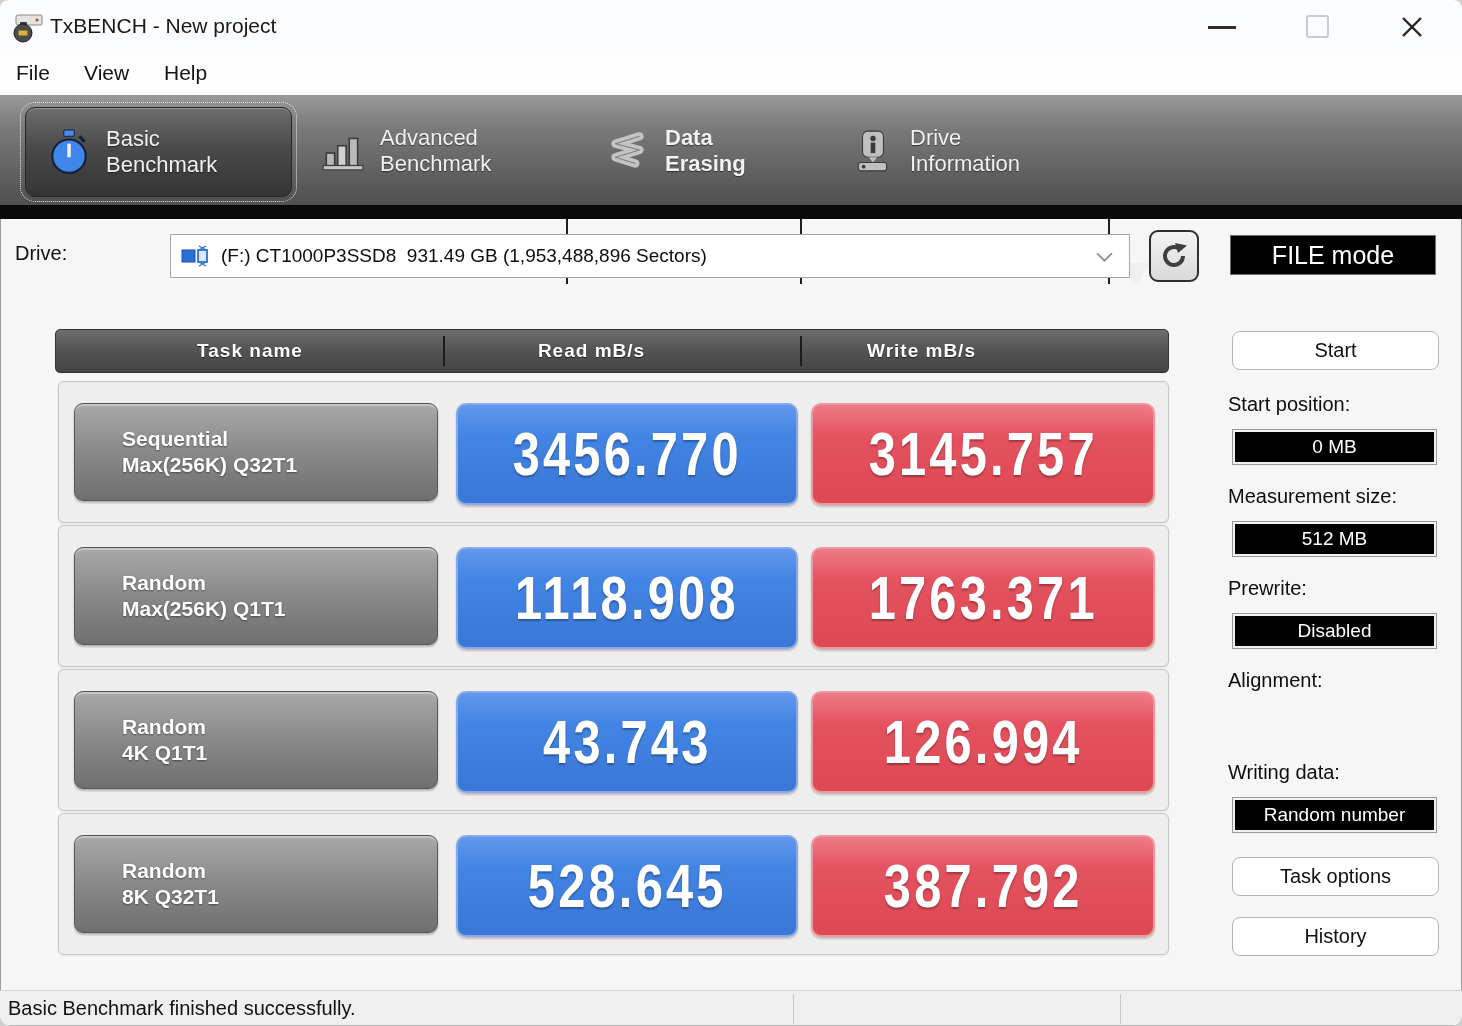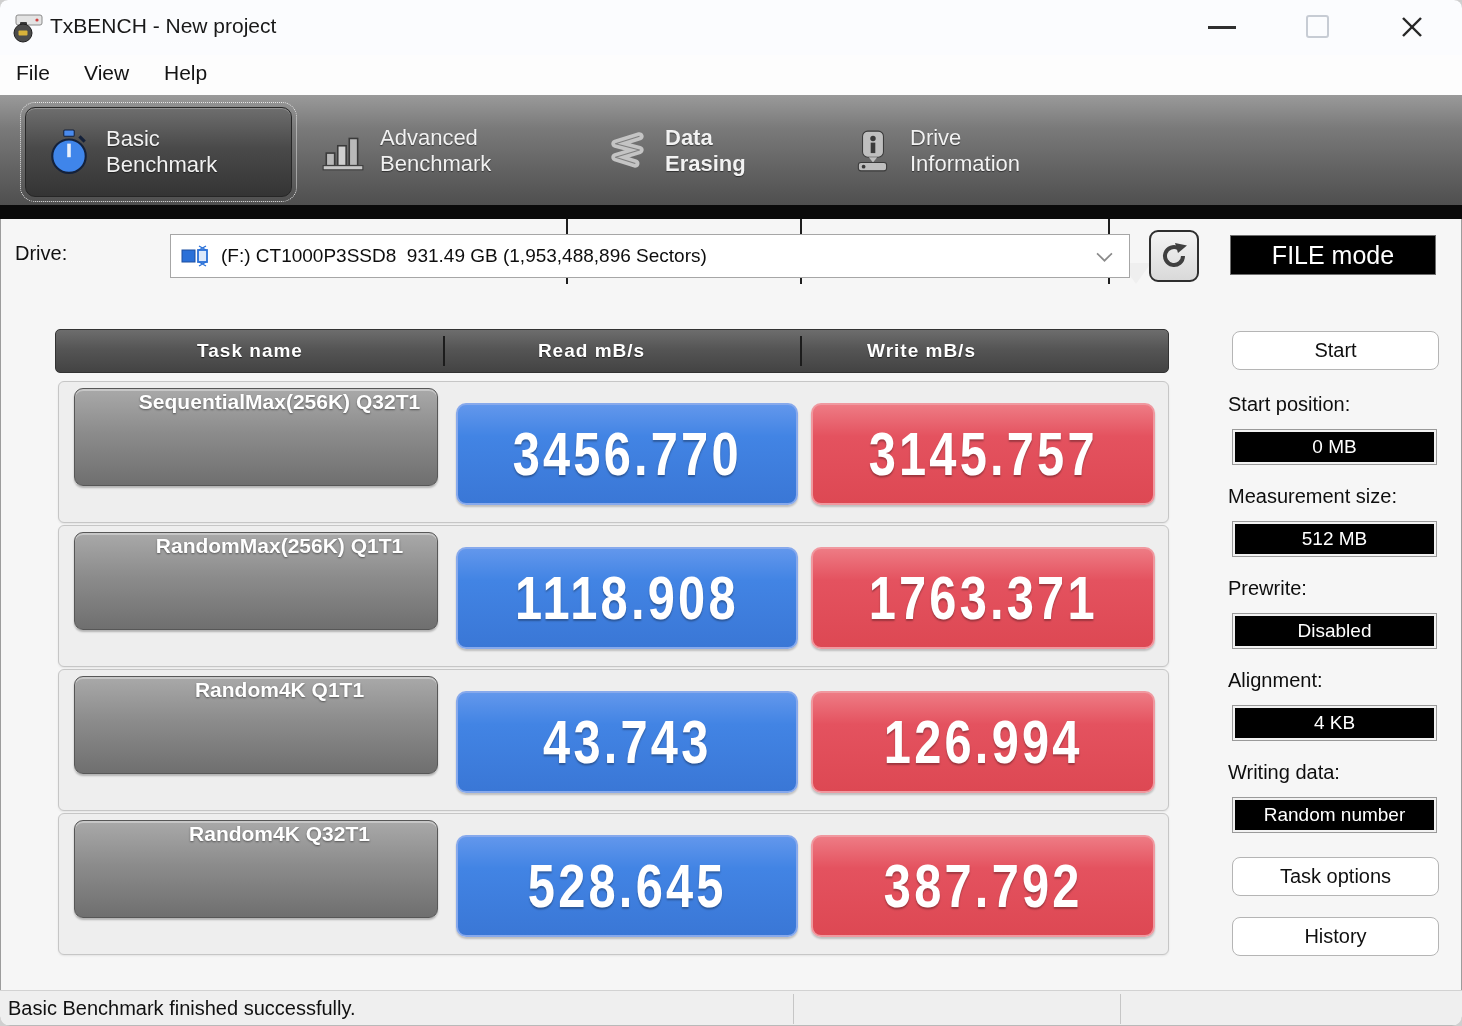--- a/index.html
+++ b/index.html
@@ -55,24 +55,24 @@
          background:linear-gradient(180deg,#6d6d6d,#555 45%,#434343);display:flex;align-items:center;
          color:#fff;font-weight:bold;font-size:19px;letter-spacing:1px;text-shadow:0 1px 1px rgba(0,0,0,.6);}
   .thead .hc{text-align:center;}
   .thead .h1{width:388px}.thead .h2{width:295px}.thead .h3{width:365px}
   .hsep{width:2px;height:30px;background:#1c1c1c;align-self:center;position:absolute;top:6px;}
   .hsepA{left:387px}.hsepB{left:744px}
 
   .rowpanel{position:absolute;left:58px;width:1109px;height:140px;background:#eeeeee;
             border:1px solid #c6c6c6;border-radius:6px;box-shadow:0 1px 2px rgba(0,0,0,.08);}
   .row1{top:381px}.row2{top:525px}.row3{top:669px}.row4{top:813px}
-  .taskbtn{position:absolute;left:15px;top:6px;width:364px;height:98px;border-radius:9px;
+  .taskbtn{position:absolute;left:15px;top:21px;width:364px;height:98px;border-radius:9px;
            background:linear-gradient(180deg,#a9a9a9,#8c8c8c 45%,#6f6f6f);border:1px solid #575757;
            box-shadow:inset 0 2px 0 rgba(255,255,255,.35),0 2px 2px rgba(0,0,0,.25);
-           display:flex;flex-direction:row;justify-content:center;padding-left:47px;box-sizing:border-box;
+           display:flex;flex-direction:column;justify-content:center;padding-left:47px;box-sizing:border-box;
            color:#fff;font-weight:bold;font-size:21px;line-height:26px;text-shadow:0 1px 2px rgba(0,0,0,.45);}
   .valbox{position:absolute;top:21px;height:98px;border-radius:10px;display:flex;align-items:center;justify-content:center;}
   .readbox{left:397px;width:338px;border:2px solid #87a9ec;
            background:linear-gradient(180deg,#6297ec,#4284e4 32%,#3a77d6);box-shadow:0 2px 2px rgba(0,0,0,.2);}
   .writebox{left:752px;width:340px;border:2px solid #f0989f;
             background:linear-gradient(180deg,#ee7b84,#e4525f 32%,#dd4853);box-shadow:0 2px 2px rgba(0,0,0,.2);}
   .num{display:inline-block;transform:scaleX(.8);color:#fff;font-weight:bold;font-size:61px;letter-spacing:4px;
        text-shadow:0 2px 2px rgba(0,0,0,.3);white-space:nowrap;}
 
   
@@ -246,21 +246,21 @@
       <span class="num">43.743</span>
     </div>
     <div class="valbox writebox">
       <span class="num">126.994</span>
     </div>
   </div>
 
   <div class="rowpanel row4">
     <div class="taskbtn">
       <span>Random</span>
-      <span>4K Q32T1</span>
+      <span>8K Q32T1</span>
     </div>
     <div class="valbox readbox">
       <span class="num">528.645</span>
     </div>
     <div class="valbox writebox">
       <span class="num">387.792</span>
     </div>
   </div>
 
   <div class="sbtn start-btn">Start</div>
@@ -268,21 +268,20 @@
   <div class="slabel sl0">Start position:</div>
   <div class="sfield sf0">0 MB</div>
 
   <div class="slabel sl1">Measurement size:</div>
   <div class="sfield sf1">512 MB</div>
 
   <div class="slabel sl2">Prewrite:</div>
   <div class="sfield sf2">Disabled</div>
 
   <div class="slabel sl3">Alignment:</div>
-  <div class="sfield sf3">4 KB</div>
 
   <div class="slabel sl4">Writing data:</div>
   <div class="sfield sf4">Random number</div>
 
   <div class="sbtn opt-btn">Task options</div>
   <div class="sbtn hist-btn">History</div>
 
   <div class="statusbar">
     <div class="status-msg">Basic Benchmark finished successfully.</div>
     <div class="ssep ssepA"></div>

